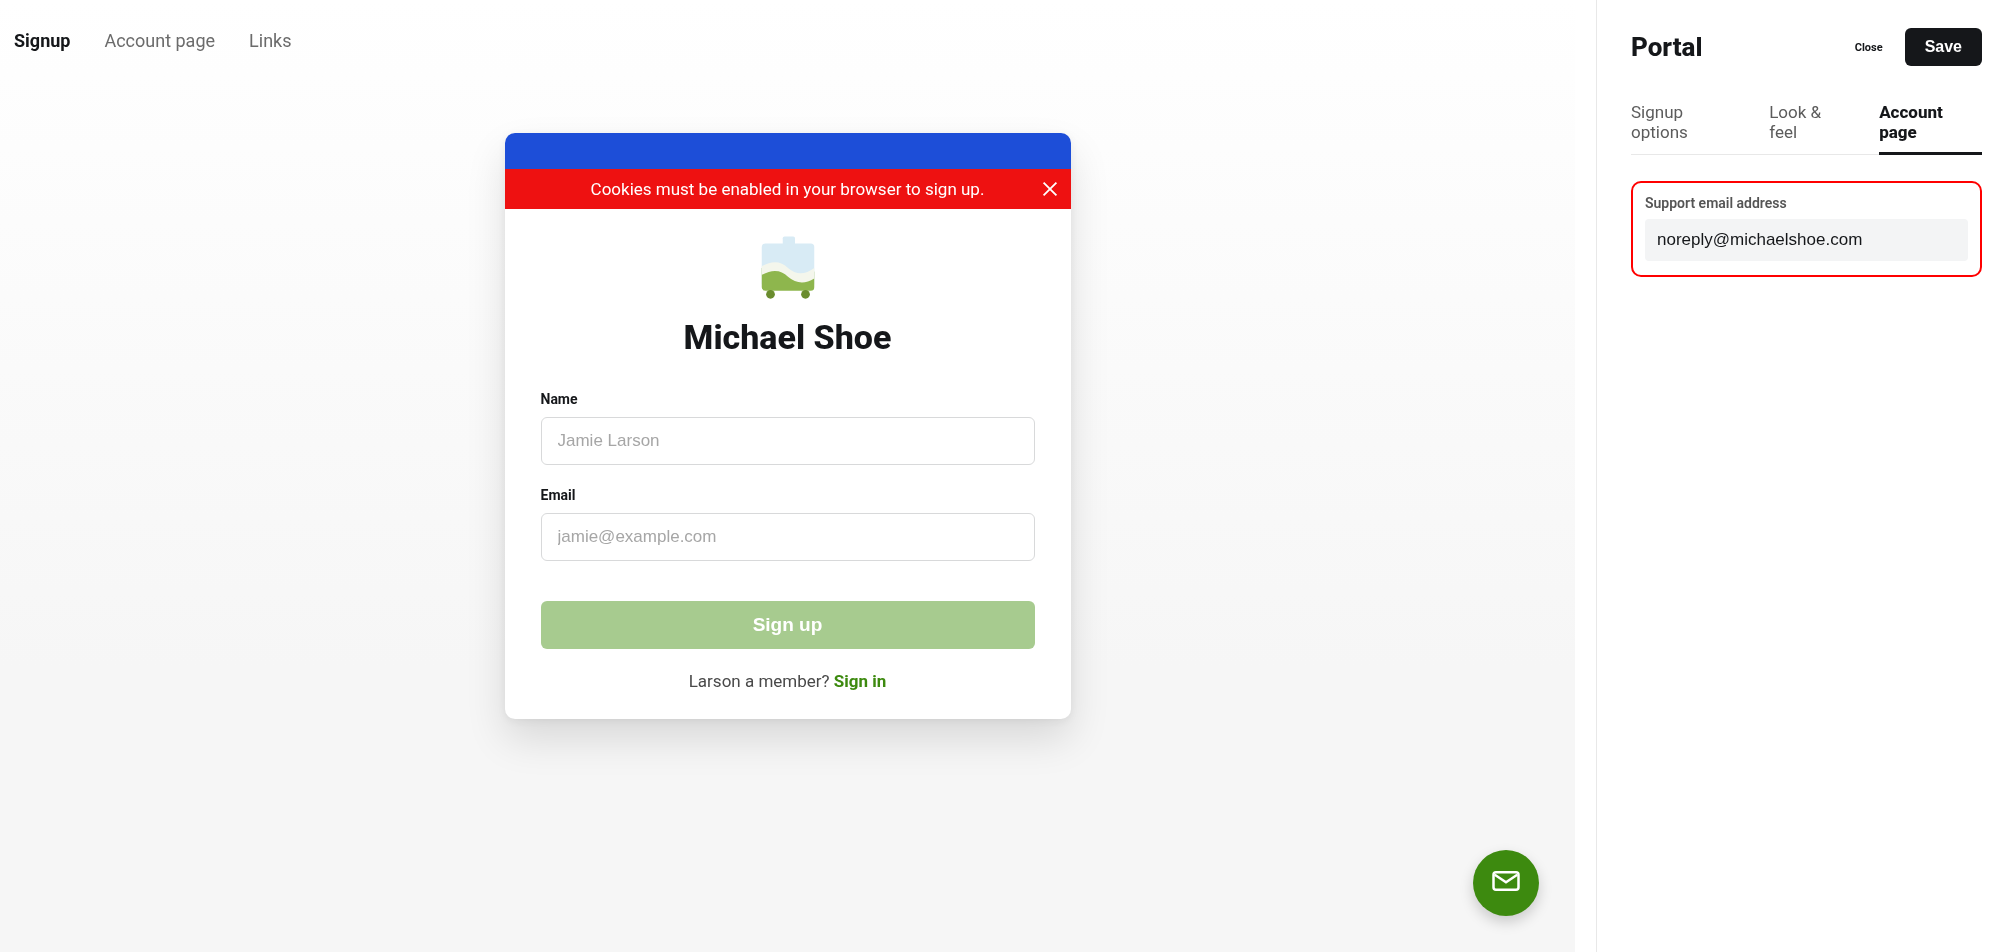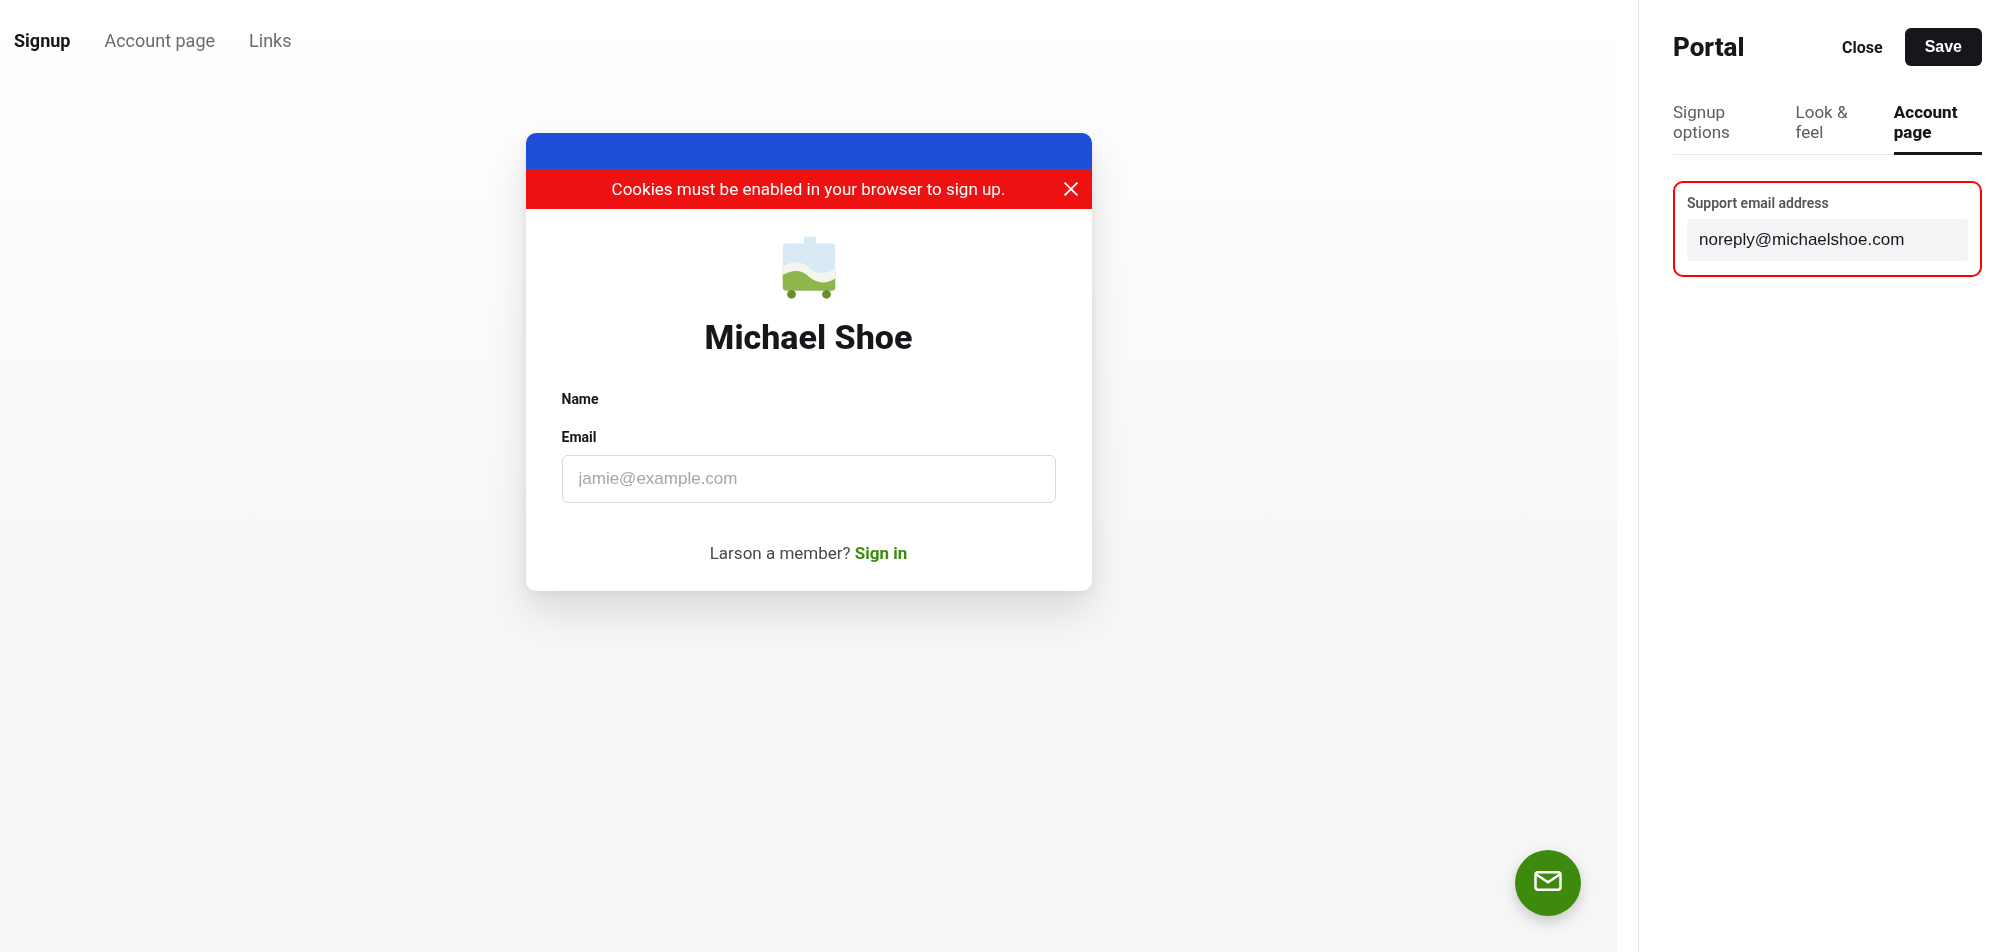--- a/index.html
+++ b/index.html
@@ -31,25 +31,25 @@
 
   .signup-btn { width: 100%; height: 48px; border: none; border-radius: 6px; background: #a7cb8f; color: #fff; font-size: 19px; font-weight: 600; cursor: pointer; }
 
   .already { text-align: center; margin-top: 22px; font-size: 17px; color: #494949; }
   .already a { color: #3d8a0f; font-weight: 700; text-decoration: none; cursor: pointer; }
 
   .fab { position: absolute; right: 36px; bottom: 36px; width: 66px; height: 66px; border-radius: 50%; background: #3d8a0f; display: flex; align-items: center; justify-content: center; cursor: pointer; box-shadow: 0 6px 14px rgba(0,0,0,0.18); }
   .fab svg { width: 30px; height: 30px; stroke: #fff; fill: none; stroke-width: 2; }
 
   
-  .right { width: 362px; background: #fff; border-left: 1px solid #e8e8e8; padding: 28px 18px 20px 34px; display: flex; flex-direction: column; }
+  .right { width: 404px; background: #fff; border-left: 1px solid #e8e8e8; padding: 28px 18px 20px 34px; display: flex; flex-direction: column; }
   .right-header { display: flex; align-items: center; justify-content: space-between; margin-bottom: 36px; }
   .right-title { font-size: 26px; font-weight: 800; }
   .right-actions { display: flex; align-items: center; gap: 22px; }
-  .close-link { font-size: 16px; font-weight: 700; cursor: pointer; }
+  .close-link { font-size: 11px; font-weight: 700; cursor: pointer; }
   .save-btn { background: #15171a; color: #fff; border: none; border-radius: 6px; padding: 10px 20px; font-size: 16px; font-weight: 700; cursor: pointer; }
 
   .tabs { display: flex; gap: 28px; border-bottom: 1px solid #e8e8e8; margin-bottom: 26px; }
   .tab { font-size: 17px; color: #5c5c5c; padding-bottom: 12px; cursor: pointer; position: relative; }
   .tab.active { color: #15171a; font-weight: 800; }
   .tab.active::after { content: ""; position: absolute; left: 0; right: 0; bottom: -1px; height: 3px; background: #15171a; }
 
   .setting-block { border: 2px solid #ff0000; border-radius: 10px; padding: 12px 12px 14px 12px; }
   .setting-label { font-size: 14px; color: #555; font-weight: 600; margin-bottom: 8px; display: block; }
   .setting-input { width: 100%; height: 42px; border: none; background: #f3f4f5; border-radius: 4px; padding: 0 12px; font-size: 17px; color: #15171a; }
@@ -86,27 +86,29 @@
             <path d="M10 48 Q 28 38 40 50 Q 54 62 70 52 L70 40 Q 54 52 40 40 Q 28 28 10 38 Z" fill="#f4f6ec"></path>
             <circle cx="20" cy="70" r="5" fill="#6a8c2e"></circle>
             <circle cx="60" cy="70" r="5" fill="#6a8c2e"></circle>
           </svg>
         </div>
 
         <h1 class="brand-title">Michael Shoe</h1>
 
         <div class="field-block">
           <label class="field-label">Name</label>
+          <input class="text-input" type="text" placeholder="Jamie Larson" style="">
         </div>
 
         <div class="field-block last">
           <label class="field-label">Email</label>
           <input class="text-input" type="email" placeholder="jamie@example.com" style="">
         </div>
 
+        <button class="signup-btn">Sign up</button>
 
         <p class="already">
           <span>Larson a member? </span><a>Sign in</a>
         </p>
       </div>
     </div>
 
     <div class="fab">
       <span>
         <svg viewBox="0 0 24 24">

